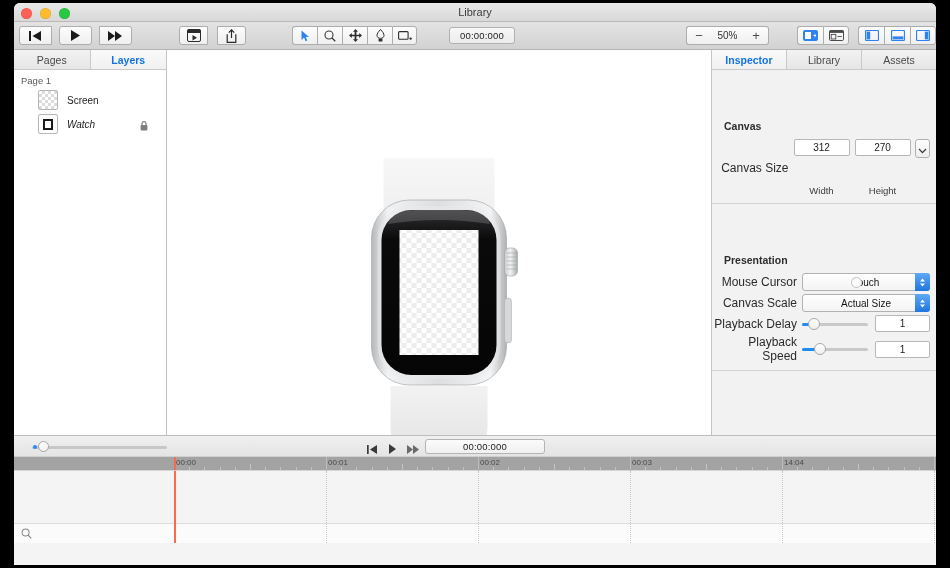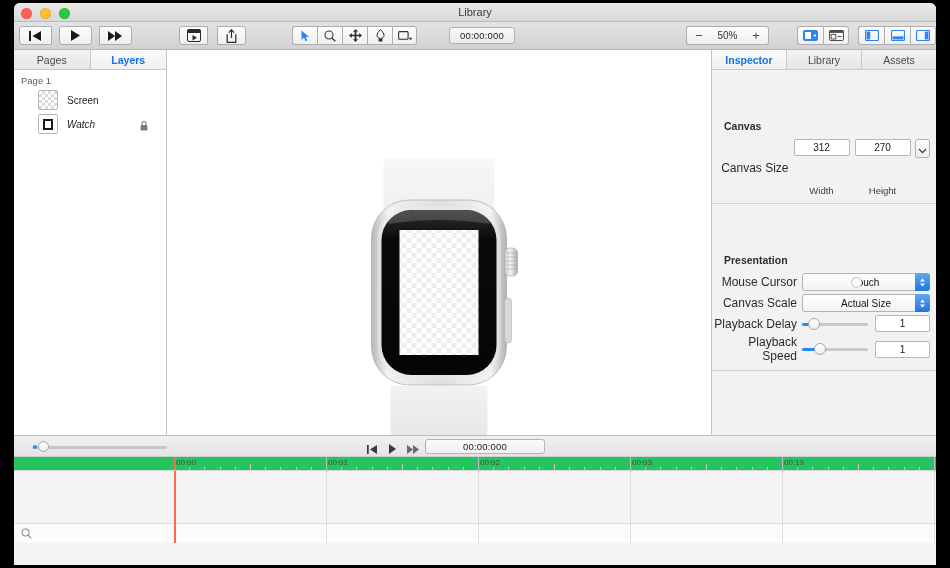--- a/index.html
+++ b/index.html
@@ -225,21 +225,21 @@
   .tl-transport { position: absolute; left: 353px; top: 4px; display: flex; gap: 10px; align-items: center; }
   .tl-timefield {
     position: absolute; left: 411px; top: 3px;
     width: 120px; height: 15px;
     background: linear-gradient(to bottom,#fbfbfb,#f0f0f0);
     border: 1px solid #b4b4b4; border-radius: 3px;
     display: flex; align-items: center; justify-content: center;
     font-size: 9.5px; color: #1c1c1c; letter-spacing: .2px;
   }
   .tl-ruler {
-    position: relative; height: 14px; background: #22c55e;
+    position: relative; height: 14px; background: #a3a3a3;
     border-bottom: 1px solid #d5d5d5;
   }
   .ruler-mark { position: absolute; top: 0; height: 14px; }
   .ruler-mark .lbl { position: absolute; left: 2px; top: 1px; font-size: 8px; color: #4a4a4a; white-space: nowrap; }
   .ruler-mark .big { position: absolute; left: 0; top: 0; width: 1px; height: 14px; background: #bcbcbc; }
   .tick { position: absolute; bottom: 0; width: 1px; background: #c4c4c4; }
   .tl-body { position: relative; height: 72px; background: #f4f4f4; }
   .gridline { position: absolute; top: 0; bottom: 0; width: 1px; border-left: 1px dotted #c6c6c6; }
   .playhead { position: absolute; top: 0; bottom: 0; width: 2px; background: #fa6a4d; z-index: 5; }
   .tl-footer {
@@ -671,21 +671,21 @@
           <div class="tick" style="left: 646.4px; height: 3px;"></div>
           <div class="tick" style="left: 661.6px; height: 3px;"></div>
           <div class="tick" style="left: 676.8px; height: 3px;"></div>
           <div class="tick" style="left: 692px; height: 6px;"></div>
           <div class="tick" style="left: 707.2px; height: 3px;"></div>
           <div class="tick" style="left: 722.4px; height: 3px;"></div>
           <div class="tick" style="left: 737.6px; height: 3px;"></div>
           <div class="tick" style="left: 752.8px; height: 3px;"></div>
           <div class="ruler-mark" style="left: 768px;">
             <div class="big"></div>
-            <div class="lbl">00:19</div>
+            <div class="lbl">14:04</div>
           </div>
           <div class="tick" style="left: 783.2px; height: 3px;"></div>
           <div class="tick" style="left: 798.4px; height: 3px;"></div>
           <div class="tick" style="left: 813.6px; height: 3px;"></div>
           <div class="tick" style="left: 828.8px; height: 3px;"></div>
           <div class="tick" style="left: 844px; height: 6px;"></div>
           <div class="tick" style="left: 859.2px; height: 3px;"></div>
           <div class="tick" style="left: 874.4px; height: 3px;"></div>
           <div class="tick" style="left: 889.6px; height: 3px;"></div>
           <div class="tick" style="left: 904.8px; height: 3px;"></div>

